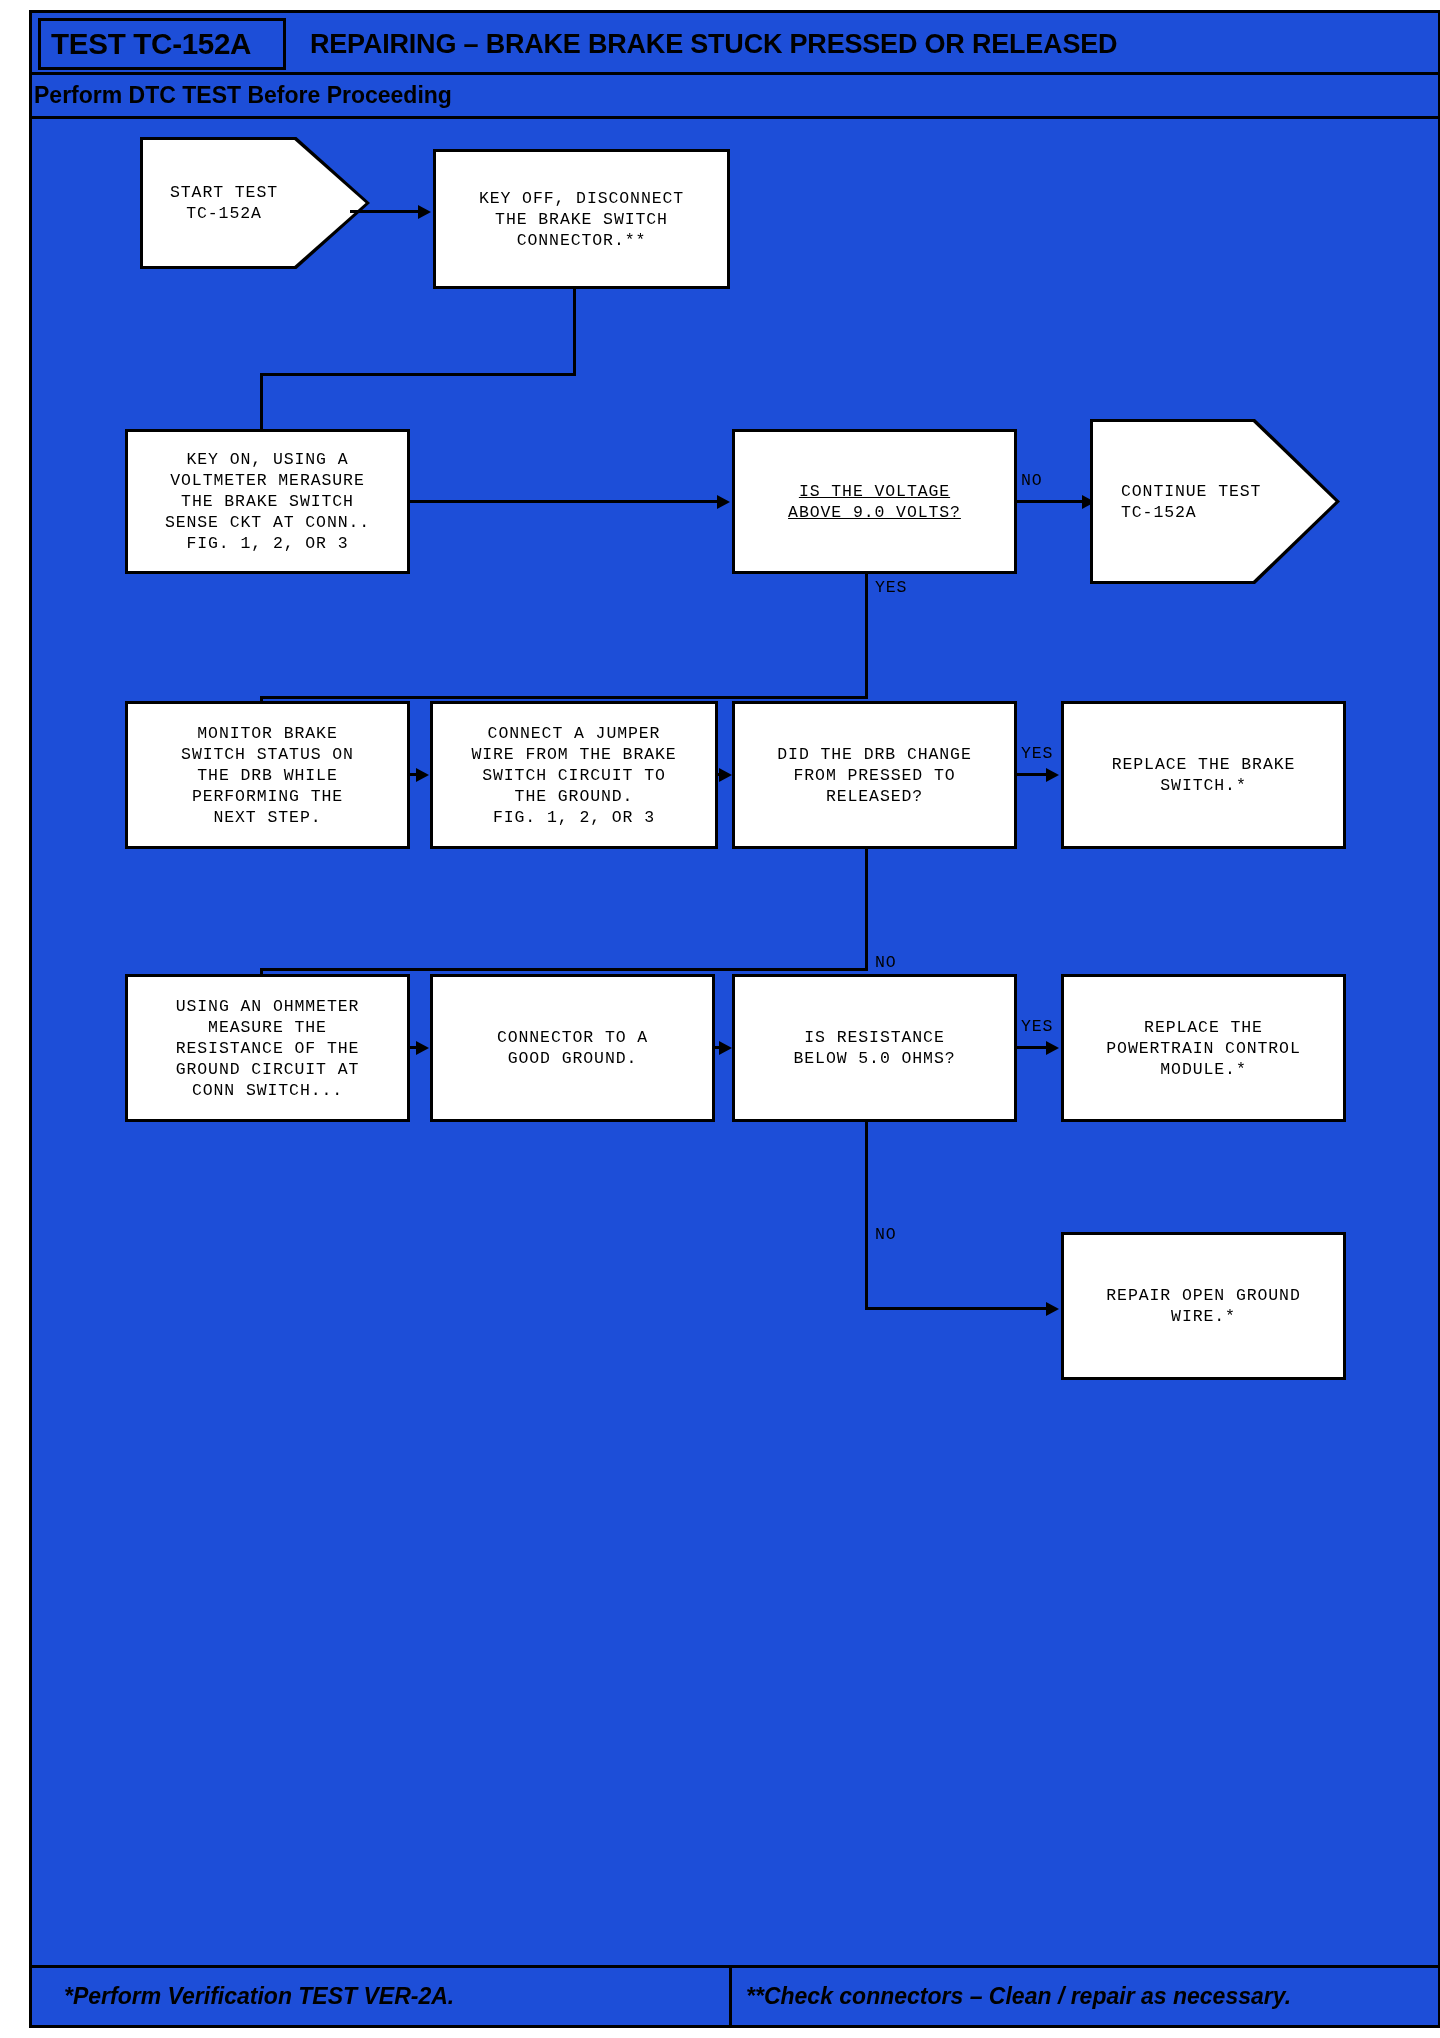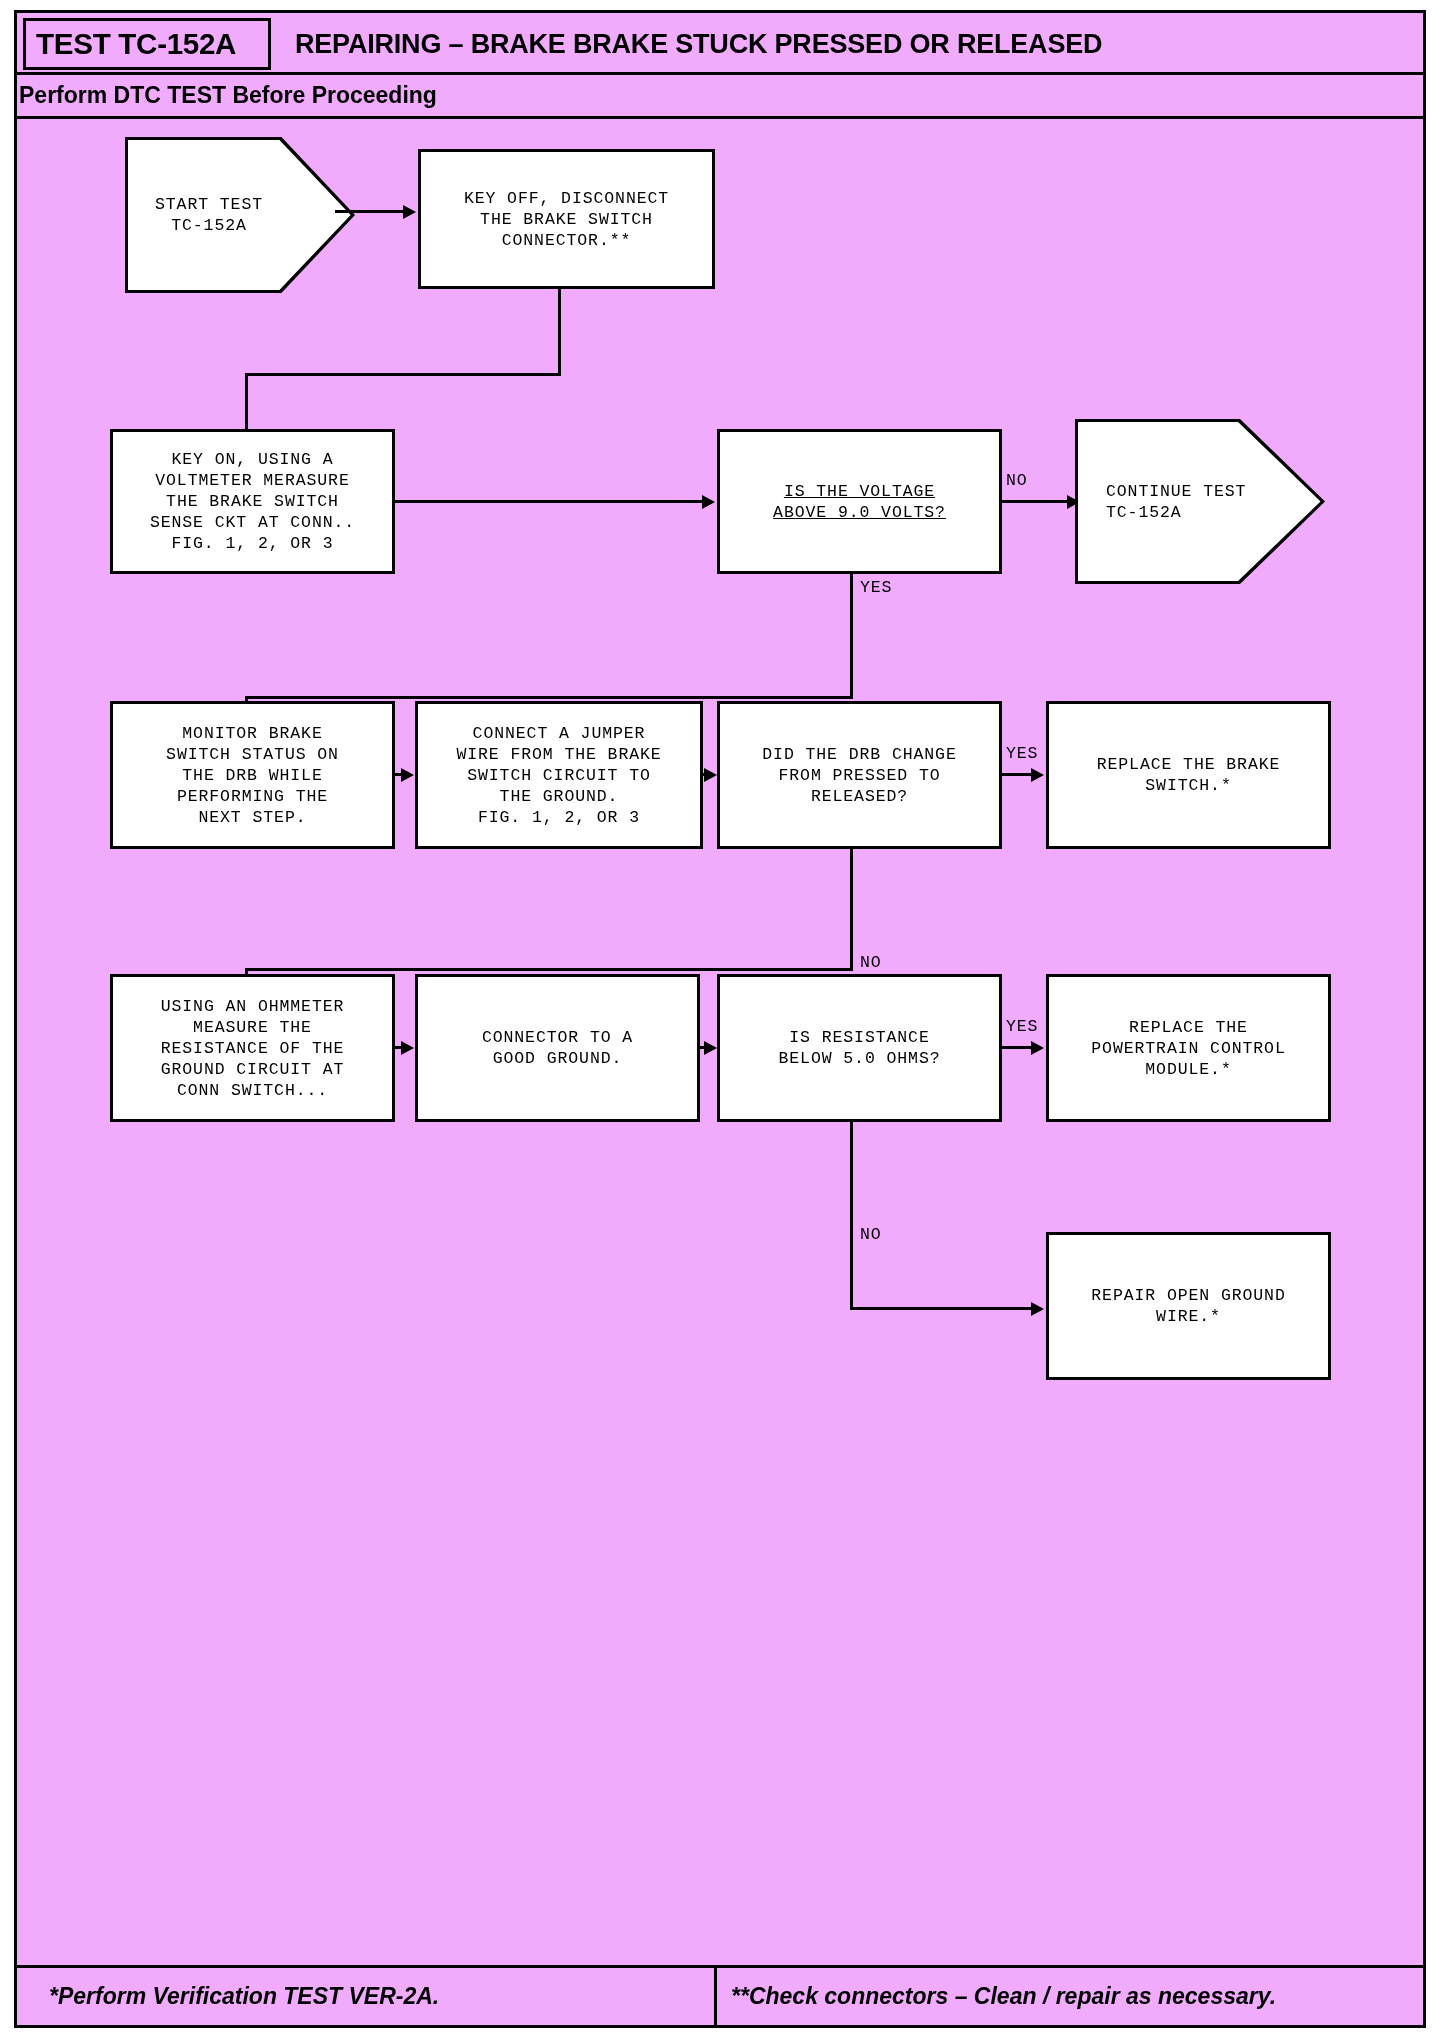--- a/index.html
+++ b/index.html
@@ -7,24 +7,24 @@
   body {
     width:1440px; height:2038px;
     font-family:"Liberation Sans", sans-serif;
     position:relative;
     overflow:hidden;
   }
 
   
   #page {
     position:absolute;
-    left:14px; top:10px;
+    left:29px; top:10px;
     width:1412px; height:2018px;
     border:3px solid #000;
-    background:#f0abfc;
+    background:#1d4ed8;
   }
 
   
   #header-band {
     position:absolute; left:0; top:0; width:100%; height:62px;
     border-bottom:3px solid #000;
   }
   #test-id-box {
     position:absolute; left:6px; top:5px;
     width:248px; height:52px;
@@ -142,21 +142,21 @@
       <span>REPAIRING – BRAKE BRAKE STUCK PRESSED OR RELEASED</span>
     </div>
   </div>
 
   <div id="subheader">
     <span>Perform DTC TEST Before Proceeding</span>
   </div>
 
   <div id="canvas">
 
-    <div class="arrow-node" style="left:108px; top:18px; width:230px; height:156px;
+    <div class="arrow-node" style="left:108px; top:18px; width:230px; height:132px;
                 clip-path:polygon(0 0, 68% 0, 68% -0%, 100% 50%, 68% 100%, 0 100%);padding-left:32px;">
       <div class="inner" style="clip-path:polygon(0 0, 67.6% 0, 99.4% 50%, 67.6% 100%, 0 100%);">
         <div class="txt" style="padding-right:62px; text-align:center;">START TEST
 TC-152A</div>
       </div>
     </div>
 
     <div class="node" style="left:401px; top:30px; width:297px; height:140px;">
       <div>KEY OFF, DISCONNECT
 THE BRAKE SWITCH

